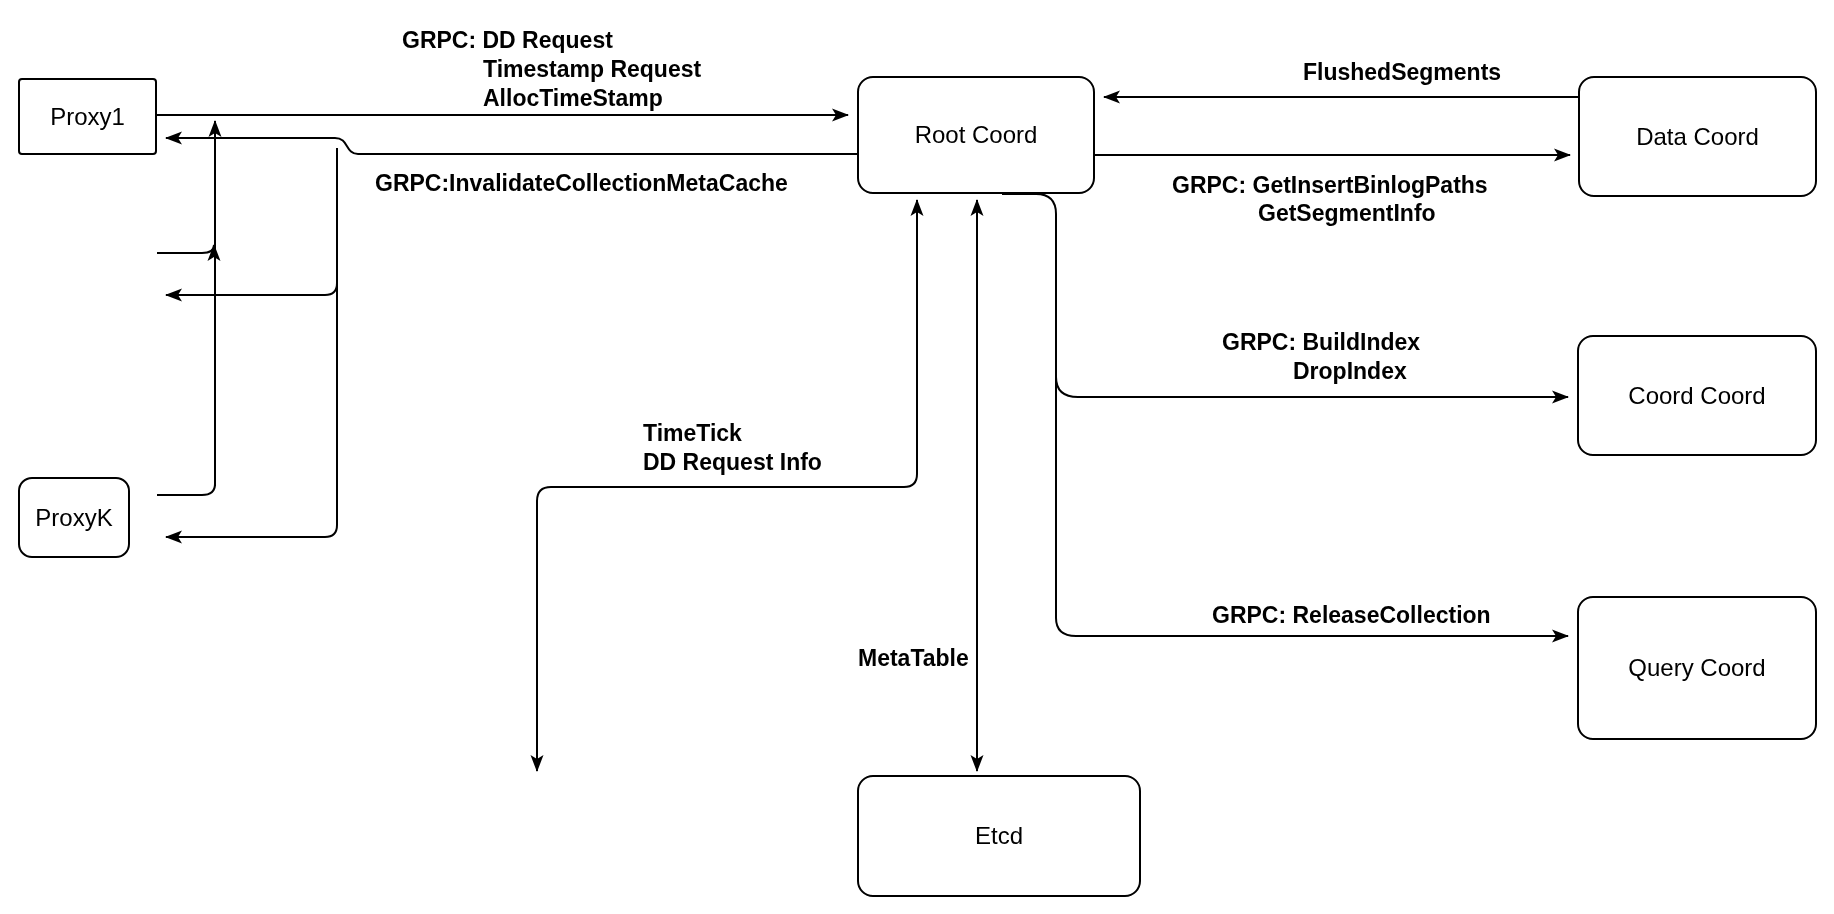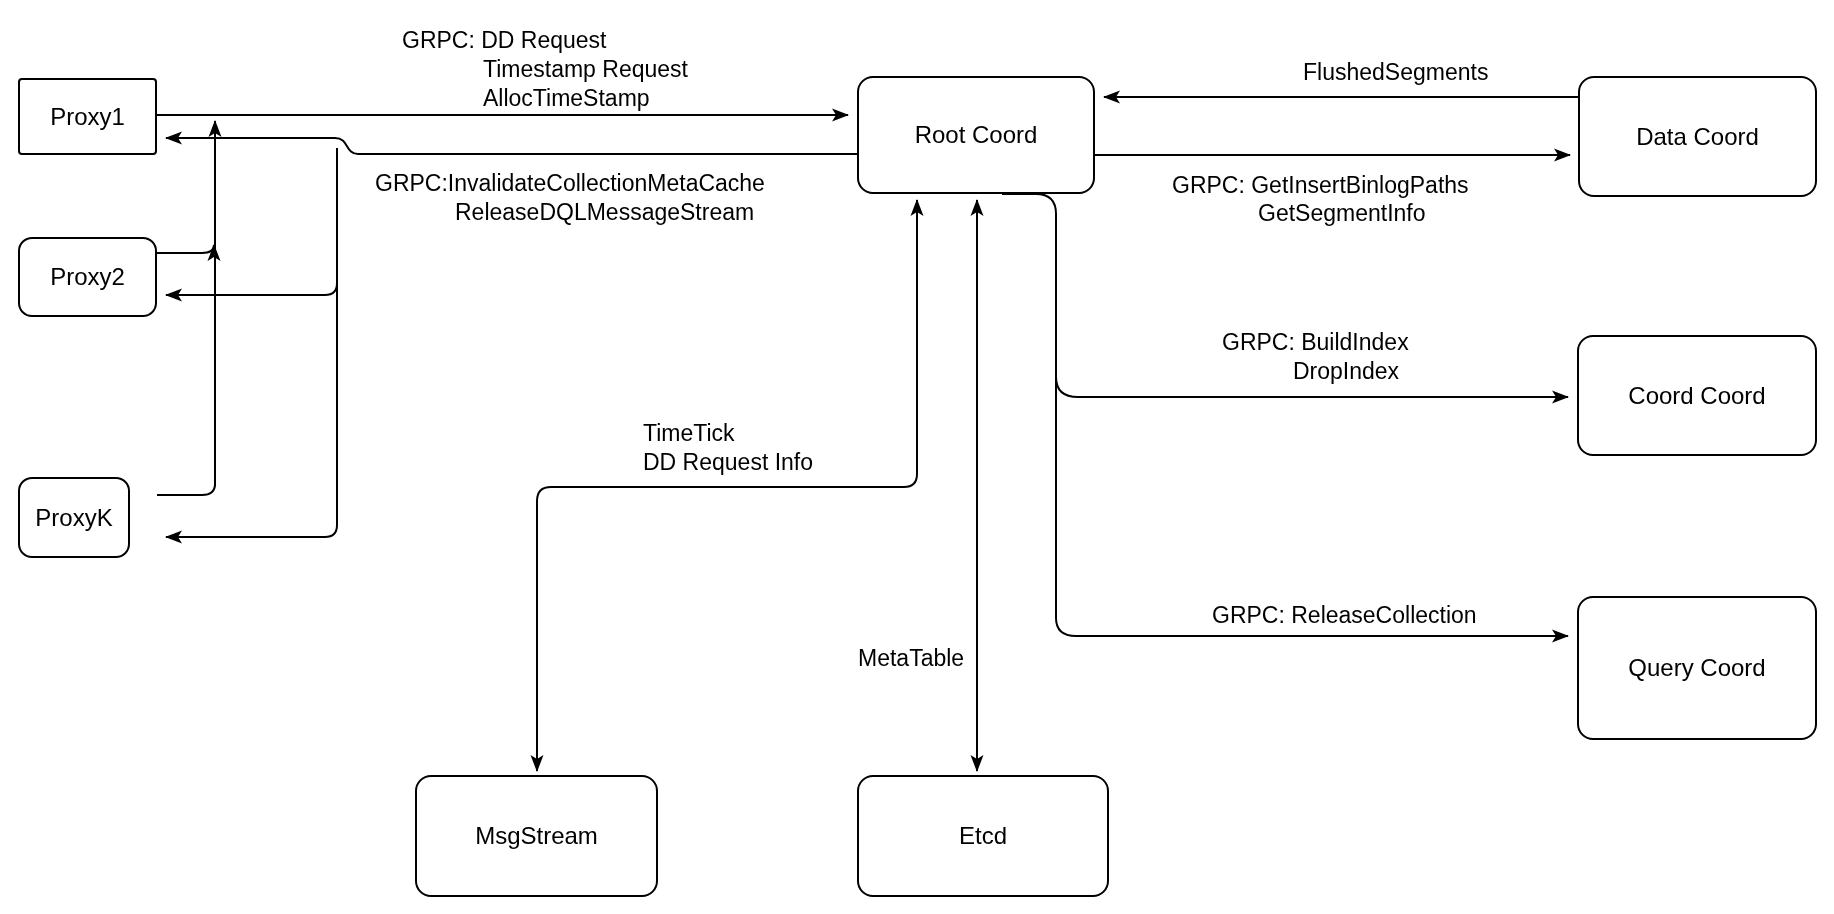--- a/index.html
+++ b/index.html
@@ -38,20 +38,21 @@
     align-items:center;
     justify-content:center;
     font-size:24px;
     white-space:nowrap;
   }
   .lbl{
     position:absolute;
     font-size:23px;
     line-height:27px;
     white-space:nowrap;
+    font-weight:bold;
   }
 </style>
 </head>
 <body>
 
 <div class="canvas">
 
   <svg class="wires" viewBox="0 0 1834 914">
     <defs>
       <marker id="arrowhead" markerUnits="userSpaceOnUse" markerWidth="20" markerHeight="16" refX="17" refY="7.5" orient="auto-start-reverse">
@@ -82,51 +83,44 @@
     <path class="wire" d="M 977 200 V 771" marker-start="url(#arrowhead)" marker-end="url(#arrowhead)"></path>
 
     <path class="wire" d="M 1002 194 H 1036 Q 1056 194 1056 214 V 618 Q 1056 636 1076 636 H 1568" marker-end="url(#arrowhead)"></path>
 
     <path class="wire" d="M 1056 377 Q 1056 397 1078 397 H 1568" marker-end="url(#arrowhead)"></path>
   </svg>
 
   <div class="node" style="left:18px;top:78px;width:139px;height:77px;border-radius:4px">
     <span>Proxy1</span>
   </div>
-  <div class="node" style="left:18px;top:237px;width:139px;height:80px;border-radius:14px">
-    <span>Proxy2</span>
-  </div>
   <div class="node" style="left:18px;top:477px;width:112px;height:81px;border-radius:14px">
     <span>ProxyK</span>
   </div>
   <div class="node" style="left:857px;top:76px;width:238px;height:118px">
     <span>Root Coord</span>
   </div>
   <div class="node" style="left:1578px;top:76px;width:239px;height:121px">
     <span>Data Coord</span>
   </div>
   <div class="node" style="left:1577px;top:335px;width:240px;height:121px">
     <span>Coord Coord</span>
   </div>
   <div class="node" style="left:1577px;top:596px;width:240px;height:144px">
     <span>Query Coord</span>
   </div>
-  <div class="node" style="left:415px;top:775px;width:243px;height:122px">
-    <span>MsgStream</span>
-  </div>
-  <div class="node" style="left:857px;top:775px;width:252px;height:122px">
+  <div class="node" style="left:857px;top:775px;width:284px;height:122px">
     <span>Etcd</span>
   </div>
 
   <div class="lbl" style="left:402px;top:27px">GRPC: DD Request</div>
   <div class="lbl" style="left:483px;top:56px">Timestamp Request</div>
   <div class="lbl" style="left:483px;top:85px">AllocTimeStamp</div>
 
   <div class="lbl" style="left:375px;top:170px">GRPC:InvalidateCollectionMetaCache</div>
-  <div class="lbl" style="left:455px;top:199px">ReleaseDQLMessageStream</div>
 
   <div class="lbl" style="left:1303px;top:59px">FlushedSegments</div>
 
   <div class="lbl" style="left:1172px;top:172px">GRPC: GetInsertBinlogPaths</div>
   <div class="lbl" style="left:1258px;top:200px">GetSegmentInfo</div>
 
   <div class="lbl" style="left:1222px;top:329px">GRPC: BuildIndex</div>
   <div class="lbl" style="left:1293px;top:358px">DropIndex</div>
 
   <div class="lbl" style="left:1212px;top:602px">GRPC: ReleaseCollection</div>

